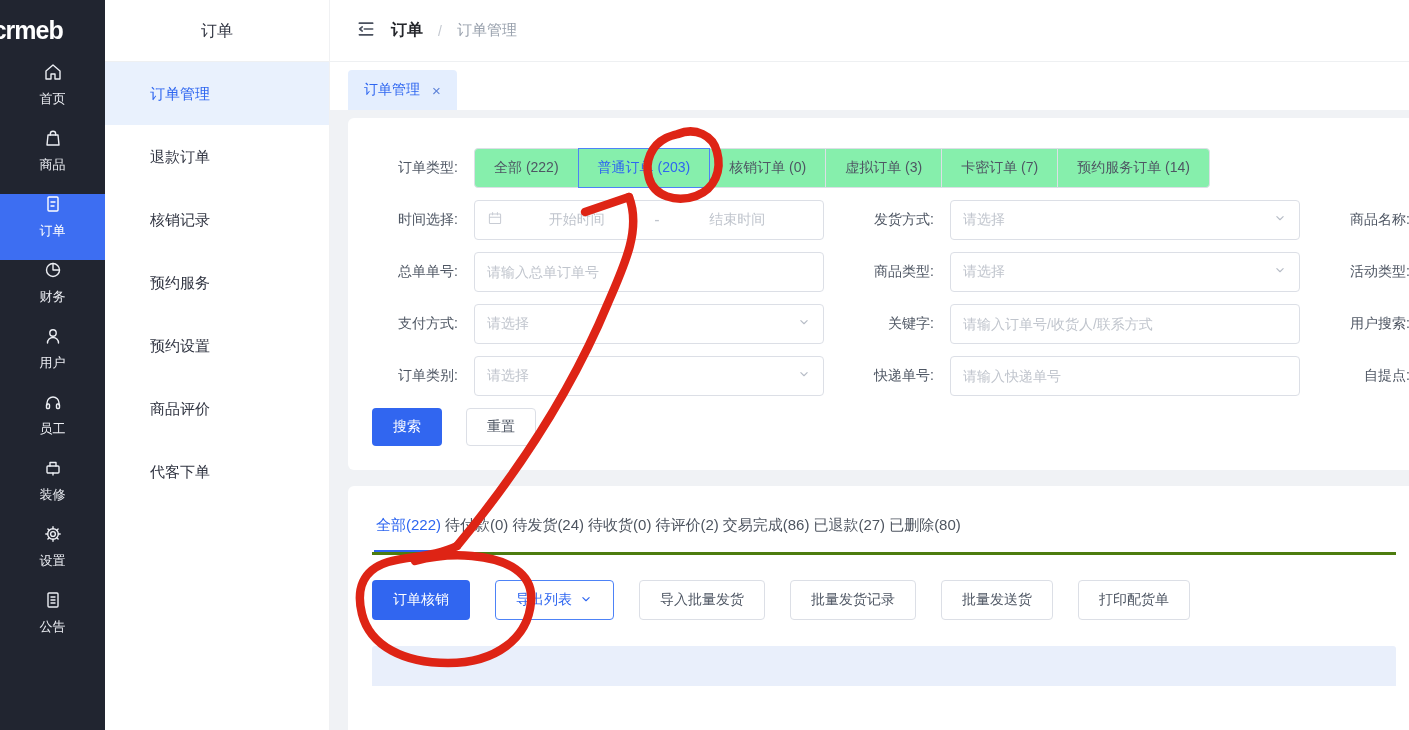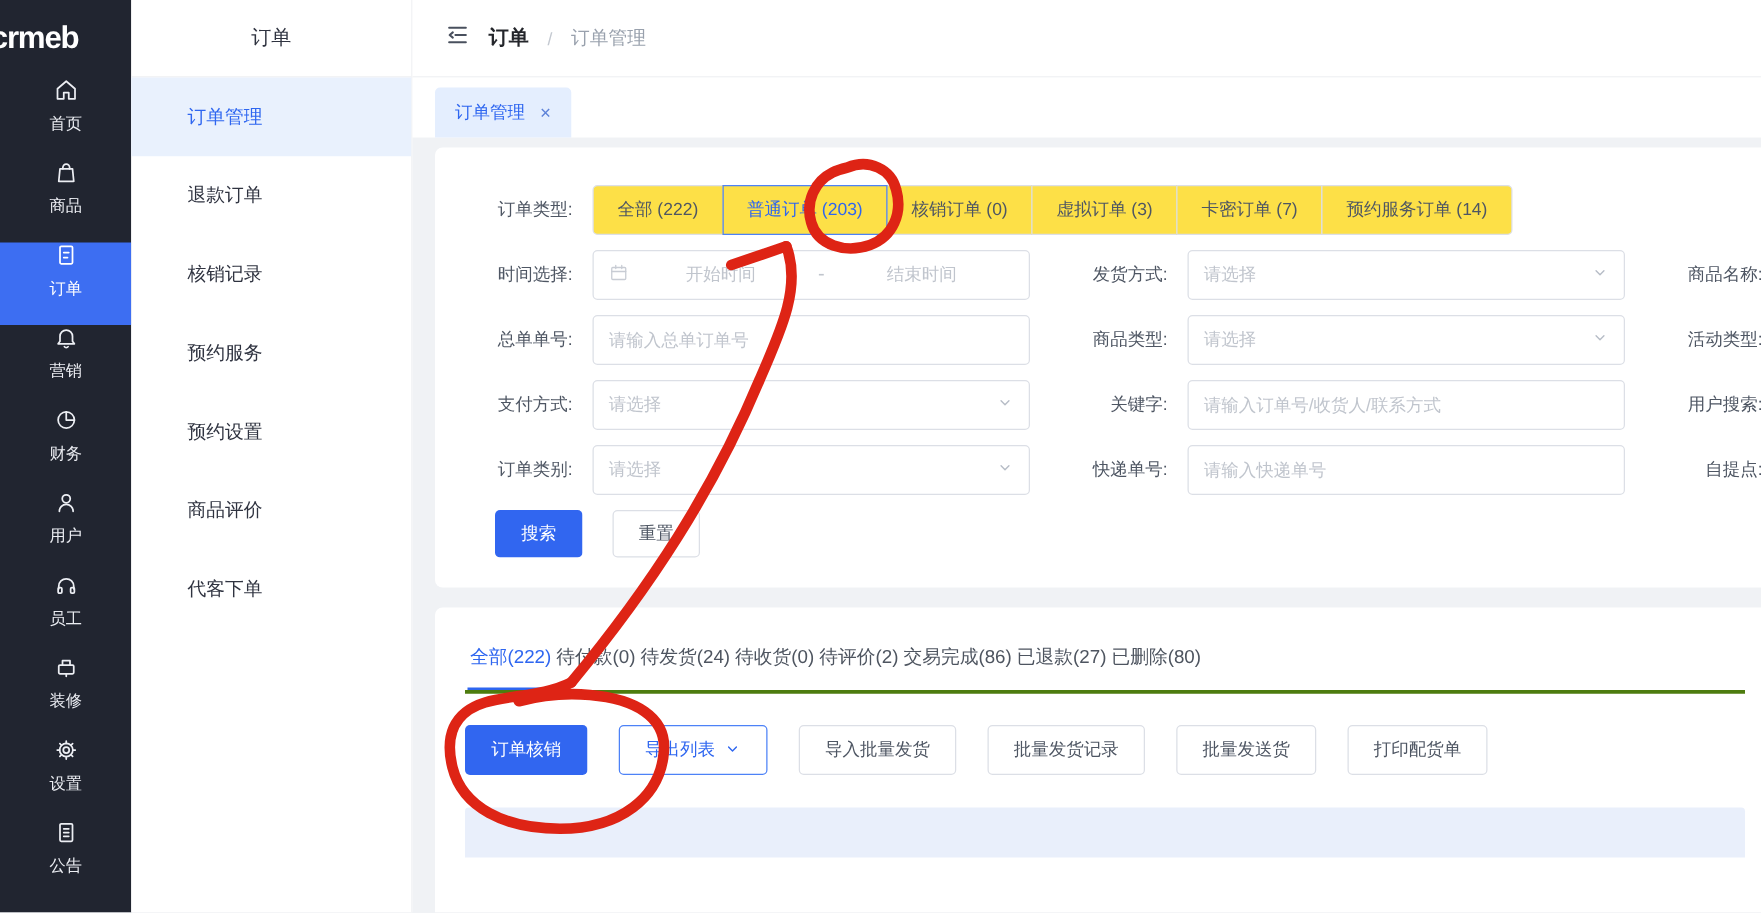--- a/index.html
+++ b/index.html
@@ -48,30 +48,30 @@
   .ctrl .ph { color:#c0c5cd; font-size:14px; }
   .ctrl.select { justify-content:space-between; cursor:pointer; }
   .chev svg { width:14px; height:14px; stroke:#b6bcc6; stroke-width:1.6; fill:none; stroke-linecap:round; stroke-linejoin:round; }
   .daterange { justify-content:flex-start; }
   .cal svg { width:16px; height:16px; stroke:#c8ccd4; stroke-width:1.3; fill:none; stroke-linecap:round; }
   .daterange .part { flex:1; text-align:center; color:#c0c5cd; font-size:14px; }
   .daterange .dash { color:#c0c5cd; padding:0 4px; }
 
   
   .seg { display:flex; }
-  .seg-btn { height:40px; padding:0 19px; display:flex; align-items:center; background:#fde047; border:1px solid #dcdfe6; margin-left:-1px; font-size:14px; color:#4e5663; cursor:pointer; white-space:nowrap; position:relative; }
+  .seg-btn { height:40px; padding:0 19px; display:flex; align-items:center; background:#86efac; border:1px solid #dcdfe6; margin-left:-1px; font-size:14px; color:#4e5663; cursor:pointer; white-space:nowrap; position:relative; }
   .seg-btn:first-child { border-radius:4px 0 0 4px; margin-left:0; }
   .seg-btn:last-child { border-radius:0 4px 4px 0; }
   .seg-btn.active { color:#2e66f0; border-color:#4d82f7; z-index:2; }
 
   .btn { height:38px; border-radius:4px; display:inline-flex; align-items:center; padding:0 20px; font-size:14px; cursor:pointer; border:1px solid transparent; white-space:nowrap; }
   .btn.primary { background:#3166f0; color:#fff; }
   .btn.default { background:#fff; border-color:#dcdfe6; color:#4e5663; }
   .btn.outline { background:#fff; border-color:#4d82f7; color:#2e66f0; gap:7px; }
-  .btn-row { display:flex; gap:24px; margin-top:2px;margin-left:24px; }
+  .btn-row { display:flex; gap:24px; margin-top:2px; }
 
   
   .ltabs { display:flex; border-bottom:3px solid #4d7c0f; padding:8px 2px 0 2px; }
   .ltab { font-size:15px; color:#4e5560; padding:8px 2px 15px 2px; cursor:pointer; border-bottom:2px solid transparent; white-space:nowrap; }
   .ltab.active { color:#2e66f0; border-bottom-color:#2e66f0; }
   .actions { display:flex; gap:25px; margin-top:25px; }
   .actions .btn { height:40px; }
   .thead-strip { margin-top:26px; height:40px; background:#e9effb; border-radius:3px 3px 0 0; }
 
   
@@ -99,27 +99,20 @@
           <path d="M7.3 7 V6 a2.7 2.7 0 0 1 5.4 0 V7"></path>
         </svg></span>
     <span>商品</span>
   </div>
   <div class="rail-item active">
     <span><svg viewBox="0 0 20 20">
           <rect x="5" y="3" width="10" height="14" rx="1"></rect>
           <path d="M8 8 H12 M8 12 H11"></path>
         </svg></span>
     <span>订单</span>
-  </div>
-  <div class="rail-item">
-    <span><svg viewBox="0 0 20 20">
-          <path d="M10 4 a5 5 0 0 1 5 5 v4 l1.5 2 H3.5 L5 13 V9 a5 5 0 0 1 5 -5 Z"></path>
-          <path d="M8.5 17.3 a1.8 1.8 0 0 0 3 0"></path>
-        </svg></span>
-    <span>营销</span>
   </div>
   <div class="rail-item">
     <span><svg viewBox="0 0 20 20">
           <circle cx="10" cy="10" r="6.5"></circle>
           <path d="M10 3.5 V10 H16.5"></path>
         </svg></span>
     <span>财务</span>
   </div>
   <div class="rail-item">
     <span><svg viewBox="0 0 20 20">

